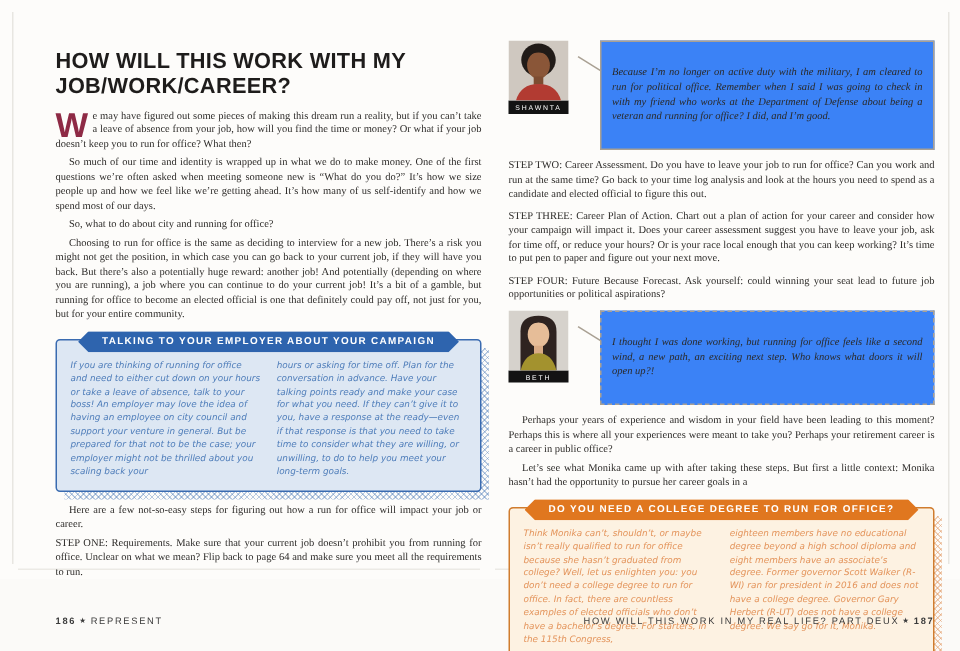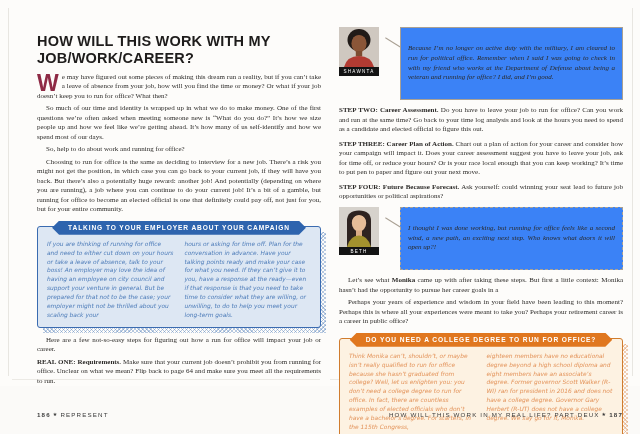--- a/index.html
+++ b/index.html
@@ -13,21 +13,21 @@
   .page-left  { left:37px; padding-top:33px; }
   .page-right { left:339px; padding-top:27px; }
 
   h1.title { font-family:"Liberation Sans", sans-serif; font-weight:bold; color:#1e1c1b;
              font-size:14.5px; line-height:1.16; letter-spacing:.2px; margin-bottom:6px; }
 
   .body { font-size:7px; line-height:1.36; color:#2d2b29; text-align:justify; margin-bottom:3px; }
   .indent { text-indent:9px; }
   .dropcap { float:left; font-family:"Liberation Sans", sans-serif; font-weight:bold;
              font-size:23px; line-height:17px; padding:2px 3px 0 0; color:#8e2a45; }
-  .steplabel { font-weight:bold; }
+  .steplabel { font-weight:normal; }
   .step { margin-bottom:5px; }
 
   
   .callout-wrap { position:relative; margin:11px 0 8px; }
   .callout-shadow { position:absolute; left:6px; top:6px; right:-5px; bottom:-5px; }
   .shadow-blue { background:
       repeating-linear-gradient(45deg, rgba(77,124,185,.40) 0 .8px, transparent .8px 2.8px),
       repeating-linear-gradient(-45deg, rgba(77,124,185,.40) 0 .8px, transparent .8px 2.8px); }
   .shadow-orange { background:
       repeating-linear-gradient(45deg, rgba(224,147,90,.45) 0 .8px, transparent .8px 2.8px),
@@ -76,36 +76,36 @@
   <div class="page-edge-v" style="left:8px;"></div>
   <div class="page-edge-v" style="right:7px;"></div>
   <div class="page-edge-b" style="left:12px; right:320px; bottom:6px;"></div>
   <div class="page-edge-b" style="left:330px; right:12px; bottom:6px;"></div>
 
   <div class="page page-left">
     <h1 class="title">HOW WILL THIS WORK WITH MY JOB/WORK/​CAREER?</h1>
 
     <p class="body"><span class="dropcap">W</span><span>e may have figured out some pieces of making this dream run a reality, but if you can’t take a leave of absence from your job, how will you find the time or money? Or what if your job doesn’t keep you to run for office? What then?</span></p>
     <p class="body indent">So much of our time and identity is wrapped up in what we do to make money. One of the first questions we’re often asked when meeting someone new is “What do you do?” It’s how we size people up and how we feel like we’re getting ahead. It’s how many of us self-identify and how we spend most of our days.</p>
-    <p class="body indent">So, help to do about work and running for office?</p>
+    <p class="body indent">So, what to do about city and running for office?</p>
     <p class="body indent">Choosing to run for office is the same as deciding to interview for a new job. There’s a risk you might not get the position, in which case you can go back to your current job, if they will have you back. But there’s also a potentially huge reward: another job! And potentially (depending on where you are running), a job where you can continue to do your current job! It’s a bit of a gamble, but running for office to become an elected official is one that definitely could pay off, not just for you, but for your entire community.</p>
 
     <div class="callout-wrap">
       <div class="callout-shadow shadow-blue"></div>
       <div class="callout callout-blue">
         <div class="ribbon ribbon-blue">TALKING TO YOUR EMPLOYER ABOUT YOUR CAMPAIGN</div>
         <div class="cols">
           <div class="col hand hand-blue">If you are thinking of running for office and need to either cut down on your hours or take a leave of absence, talk to your boss! An employer may love the idea of having an employee on city council and support your venture in general. But be prepared for that not to be the case; your employer might not be thrilled about you scaling back your</div>
           <div class="col hand hand-blue">hours or asking for time off. Plan for the conversation in advance. Have your talking points ready and make your case for what you need. If they can’t give it to you, have a response at the ready—even if that response is that you need to take time to consider what they are willing, or unwilling, to do to help you meet your long-term goals.</div>
         </div>
       </div>
     </div>
 
     <p class="body indent">Here are a few not-so-easy steps for figuring out how a run for office will impact your job or career.</p>
-    <p class="body step"><span class="steplabel">REAL ONE: Requirements.</span> <span>Make sure that your current job doesn’t prohibit you from running for office. Unclear on what we mean? Flip back to page 64 and make sure you meet all the requirements to run.</span></p>
+    <p class="body step"><span class="steplabel">STEP ONE: Requirements.</span> <span>Make sure that your current job doesn’t prohibit you from running for office. Unclear on what we mean? Flip back to page 64 and make sure you meet all the requirements to run.</span></p>
 
     <div class="footer footer-left"><span class="pagenum">186</span><span class="star">★</span><span>REPRESENT</span></div>
   </div>
 
   <div class="page page-right">
 
     <div class="bubble-row">
       <div class="avatar">
         <svg viewBox="0 0 40 40">
           <rect width="40" height="40" fill="#cfc8c0"></rect>
@@ -132,22 +132,22 @@
           <ellipse cx="20" cy="16" rx="7.2" ry="8.6" fill="#e6bd98"></ellipse>
           <path d="M10,14 A10 9 0 0 1 30,14 L27.5,14.5 A7.5 6.5 0 0 0 12.5,14.5 Z" fill="#2e2320"></path>
           <rect x="17" y="23.5" width="6" height="5.5" fill="#d9ab85"></rect>
           <path d="M8,40 Q11,28.5 20,28.5 Q29,28.5 32,40 Z" fill="#a3922e"></path>
         </svg>
         <div class="avatar-label">BETH</div>
       </div>
       <div class="bubble bubble-dashed"><span class="tail"></span><span>I thought I was done working, but running for office feels like a second wind, a new path, an exciting next step. Who knows what doors it will open up?!</span></div>
     </div>
 
+    <p class="body indent">Perhaps your years of experience and wisdom in your field have been leading to this moment? Perhaps this is where all your experiences were meant to take you? Perhaps your retirement career is a career in public office?</p>
     <p class="body indent"><span>Let’s see what </span><span class="steplabel">Monika</span><span> came up with after taking these steps. But first a little context: Monika hasn’t had the opportunity to pursue her career goals in a</span></p>
-    <p class="body indent">Perhaps your years of experience and wisdom in your field have been leading to this moment? Perhaps this is where all your experiences were meant to take you? Perhaps your retirement career is a career in public office?</p>
 
     <div class="callout-wrap">
       <div class="callout-shadow shadow-orange"></div>
       <div class="callout callout-orange">
         <div class="ribbon ribbon-orange">DO YOU NEED A COLLEGE DEGREE TO RUN FOR OFFICE?</div>
         <div class="cols">
           <div class="col hand hand-orange">Think Monika can’t, shouldn’t, or maybe isn’t really qualified to run for office because she hasn’t graduated from college? Well, let us enlighten you: you don’t need a college degree to run for office. In fact, there are countless examples of elected officials who don’t have a bachelor’s degree. For starters, in the 115th Congress,</div>
           <div class="col hand hand-orange">eighteen members have no educational degree beyond a high school diploma and eight members have an associate’s degree. Former governor Scott Walker (R-WI) ran for president in 2016 and does not have a college degree. Governor Gary Herbert (R-UT) does not have a college degree. We say go for it, Monika.</div>
         </div>
       </div>

